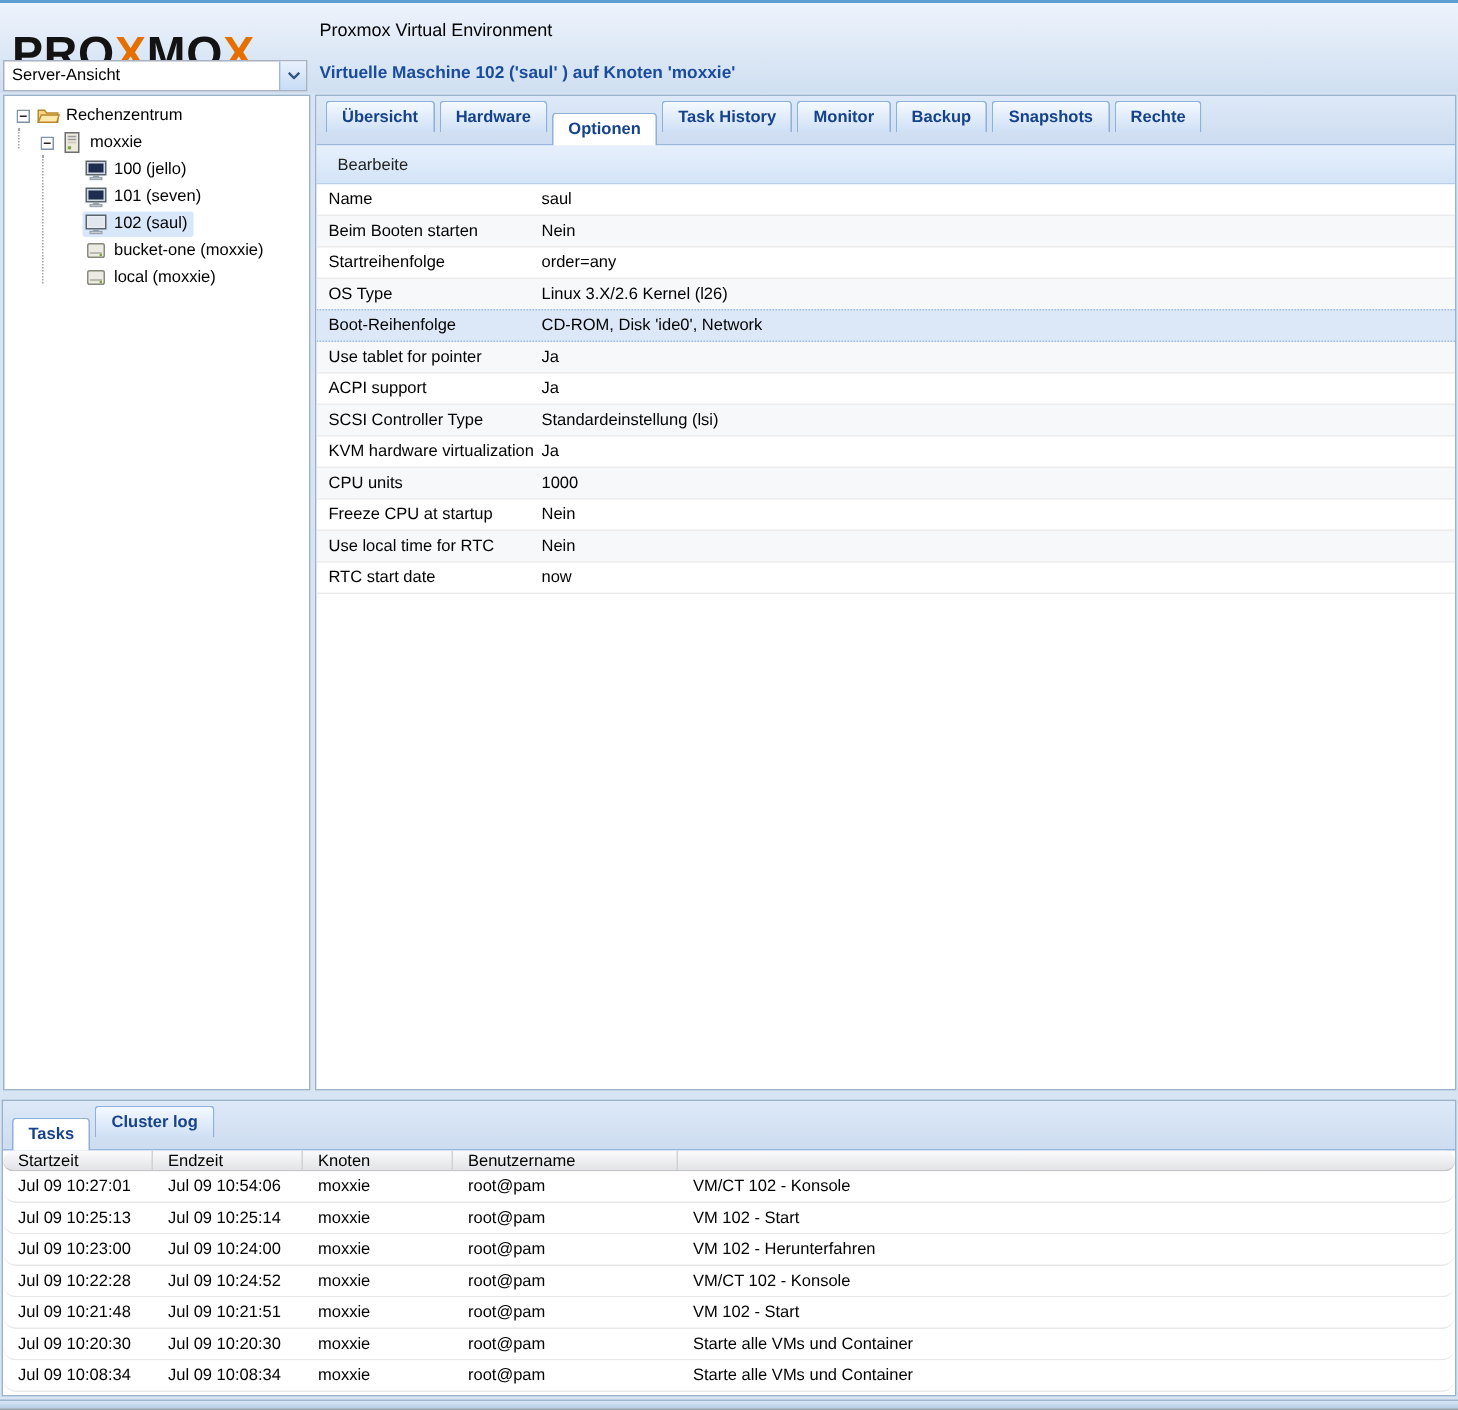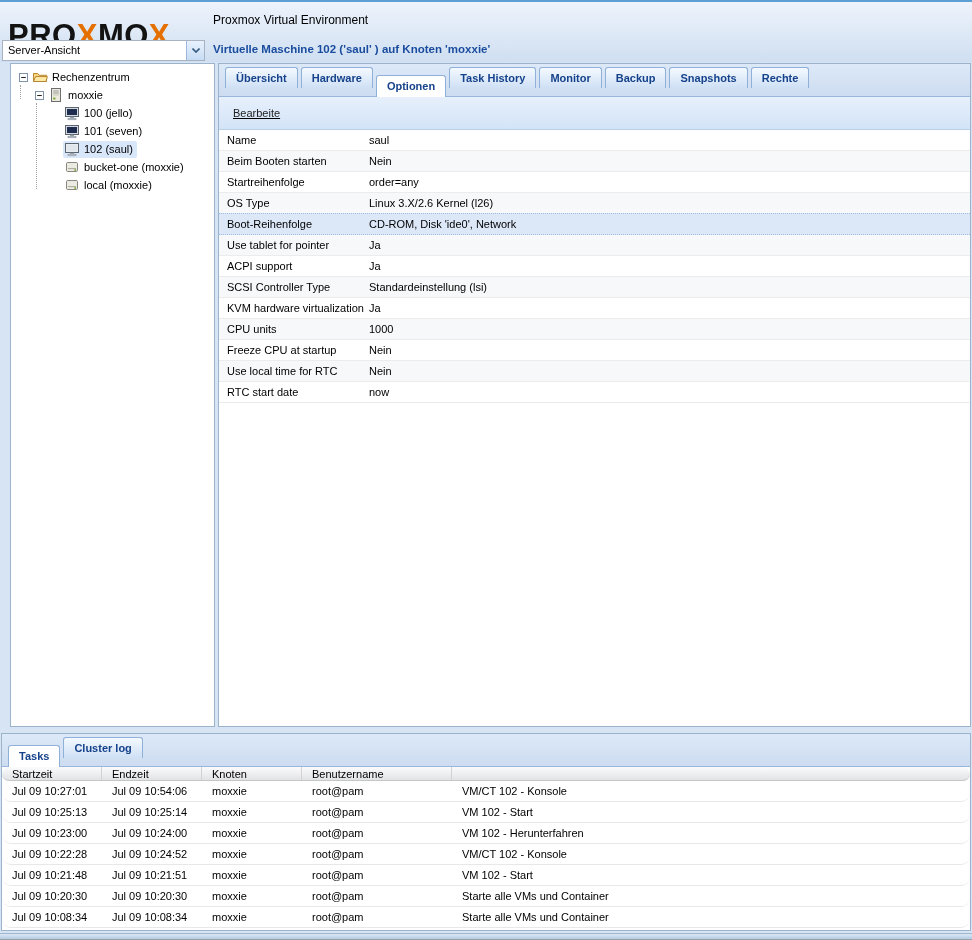--- a/index.html
+++ b/index.html
@@ -19,43 +19,43 @@
   #app-title { position:absolute; left:213px; top:11px; font-size:12px; color:#000; }
   #page-title { position:absolute; left:213px; top:41px; font-weight:bold; color:#1a4c9e; font-size:11.5px; }
   #view-combo { position:absolute; left:2px; top:38px; width:203px; height:21px;
     background:#fff; border:1px solid #a8b2c1; display:flex; align-items:stretch; cursor:default; }
   #view-combo .combo-text { flex:1; padding:3px 0 0 5px; color:#000; }
   #view-combo .combo-trigger { width:18px; background:linear-gradient(#e8f1fd,#c7dcf5);
     border-left:1px solid #9db8dd; display:flex; align-items:center; justify-content:center; }
 
   
   #main { height:667px; display:flex; padding-top:1px; }
-  #tree-panel { width:205px; height:664px; margin-left:10px; border:1px solid #9cb3cc;
+  #tree-panel { width:205px; height:664px; margin-left:2px; border:1px solid #9cb3cc;
     background:#fff; position:relative; padding-top:4px; overflow:hidden; }
   #tree-panel::before { content:""; position:absolute; left:9px; top:21px; height:14px; border-left:1px dotted #a3a3a3; }
   #tree-panel::after  { content:""; position:absolute; left:25px; top:39px; height:86px; border-left:1px dotted #a3a3a3; }
   .tree-row { height:18px; display:flex; align-items:center; cursor:pointer; }
   .expander-slot { width:16px; display:flex; align-items:center; justify-content:center; flex:none; }
   .node-el { display:flex; align-items:center; height:17px; padding:0 4px 0 0; border-radius:2px; }
   .tree-row.selected .node-el { background:#d9e7fa; }
   .tree-icon { width:18px; height:16px; display:flex; align-items:center; justify-content:center; flex:none; }
   .tree-label { padding-left:3px; white-space:nowrap; }
 
   #content-panel { flex:1; height:664px; margin:0 1px 0 3px; border:1px solid #9cb3cc;
     background:#fff; display:flex; flex-direction:column; overflow:hidden; }
 
   .tabbar { background:linear-gradient(#dde9f8,#cddcf0); border-bottom:1px solid #99b7dd;
     padding:3px 0 0 3px; display:flex; align-items:flex-end; flex:none; }
   .tab { margin:0 0 8px 3px; padding:4px 10px; border:1px solid #8fb0d9; border-bottom:none;
     border-radius:3px 3px 0 0; font-weight:bold; color:#15428b; cursor:pointer;
     background:linear-gradient(#f4f9ff,#cfe0f5); white-space:nowrap; }
   .tab.active { background:#fff; padding-bottom:5px; margin-bottom:-1px; position:relative; z-index:2; }
 
-  #toolbar { height:33px; background:linear-gradient(#e7f0fc,#d3e4f7); border-bottom:1px solid #b9cee7;
-    display:flex; align-items:center; padding-left:6px; flex:none;text-decoration:underline; }
+  #toolbar { height:26px; background:linear-gradient(#e7f0fc,#d3e4f7); border-bottom:1px solid #b9cee7;
+    display:flex; align-items:center; padding-left:6px; flex:none; }
   .toolbar-button { font-family:inherit; font-size:11px; color:#222; background:transparent;
     border:1px solid transparent; padding:3px 7px; cursor:pointer; }
 
   #options-grid { flex:1; background:#fff; overflow:hidden; }
   .option-row { height:21px; display:flex; align-items:center; border-bottom:1px solid #ececec; cursor:pointer; }
   .option-row.alt { background:#f7f8f9; }
   .option-row.selected { background:#dce8f8; border-top:1px dotted #9ebde4; border-bottom:1px dotted #9ebde4; height:22px; margin-top:-1px; }
   .opt-label { width:150px; padding-left:8px; flex:none; white-space:nowrap; }
   .opt-value { flex:1; white-space:nowrap; }
 

